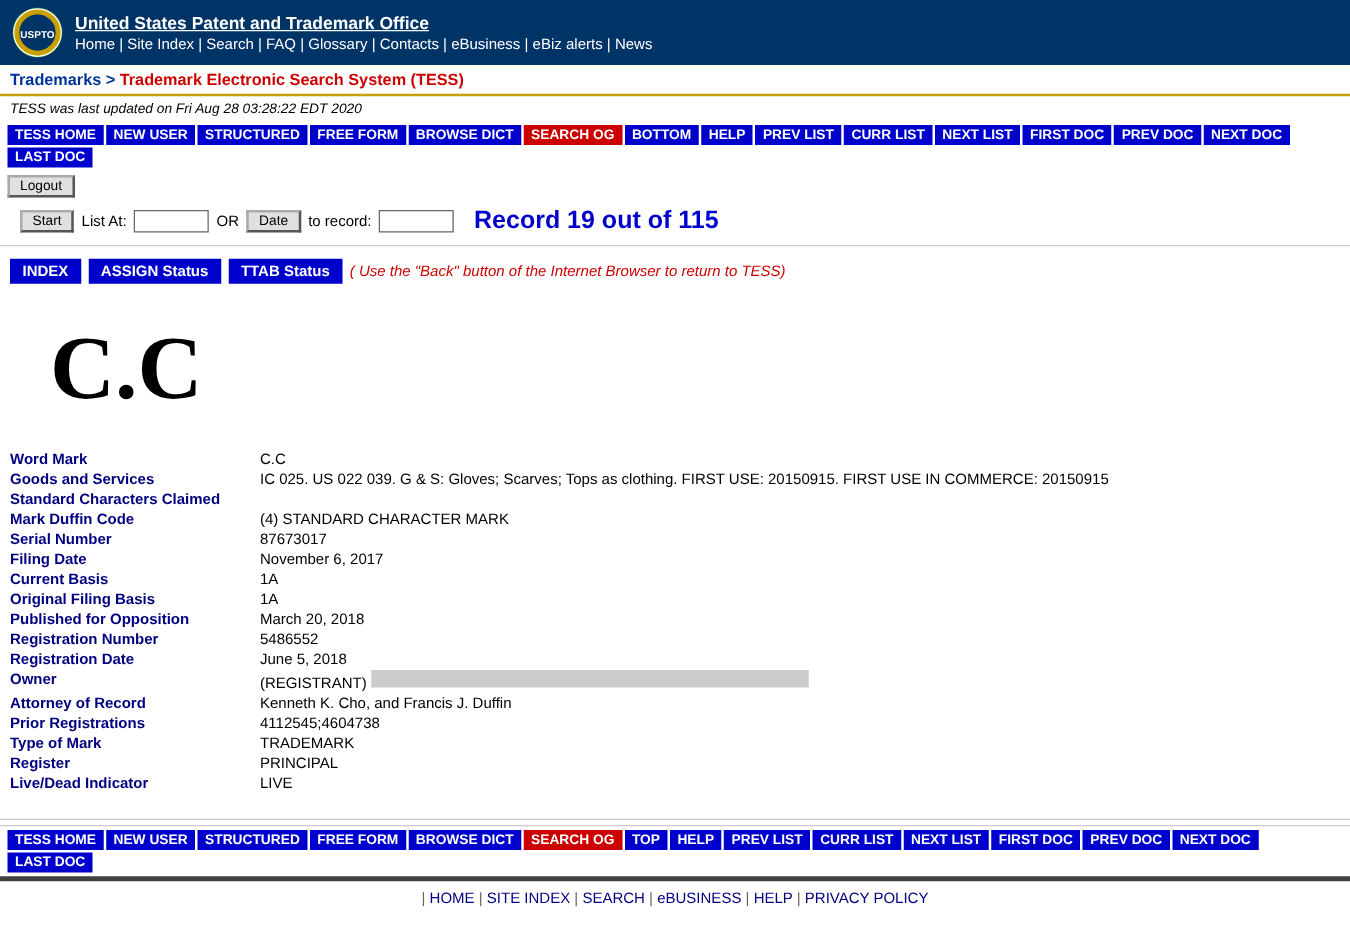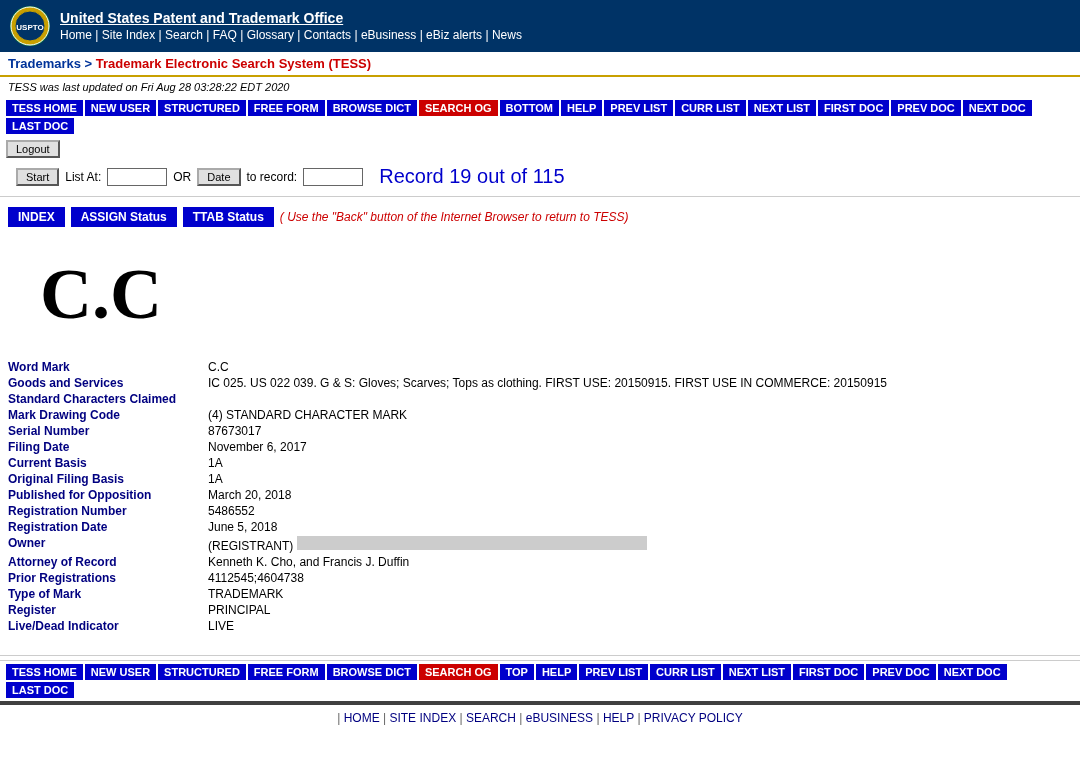--- a/index.html
+++ b/index.html
@@ -110,21 +110,21 @@
       cursor: pointer;
     }
     .to-record-input {
       border: 1px solid #666;
       width: 60px;
       font-size: 12px;
       padding: 1px 3px;
     }
     .record-count {
       font-size: 20px;
-      font-weight: normal;
+      font-weight: bold;
       color: #0000cc;
       margin-left: 10px;
     }
 
     
     .divider { border-top: 1px solid #ccc; margin: 4px 0; }
 
     
     .action-row {
       display: flex;
@@ -284,21 +284,21 @@
     </div>
     <div class="record-row">
       <div class="record-label">Goods and Services</div>
       <div class="record-value">IC 025. US 022 039. G &amp; S: Gloves; Scarves; Tops as clothing. FIRST USE: 20150915. FIRST USE IN COMMERCE: 20150915</div>
     </div>
     <div class="record-row">
       <div class="record-label">Standard Characters Claimed</div>
       <div class="record-value"></div>
     </div>
     <div class="record-row">
-      <div class="record-label">Mark Drawing Code</div>
+      <div class="record-label">Mark Duffin Code</div>
       <div class="record-value">(4) STANDARD CHARACTER MARK</div>
     </div>
     <div class="record-row">
       <div class="record-label">Serial Number</div>
       <div class="record-value">87673017</div>
     </div>
     <div class="record-row">
       <div class="record-label">Filing Date</div>
       <div class="record-value">November 6, 2017</div>
     </div>

